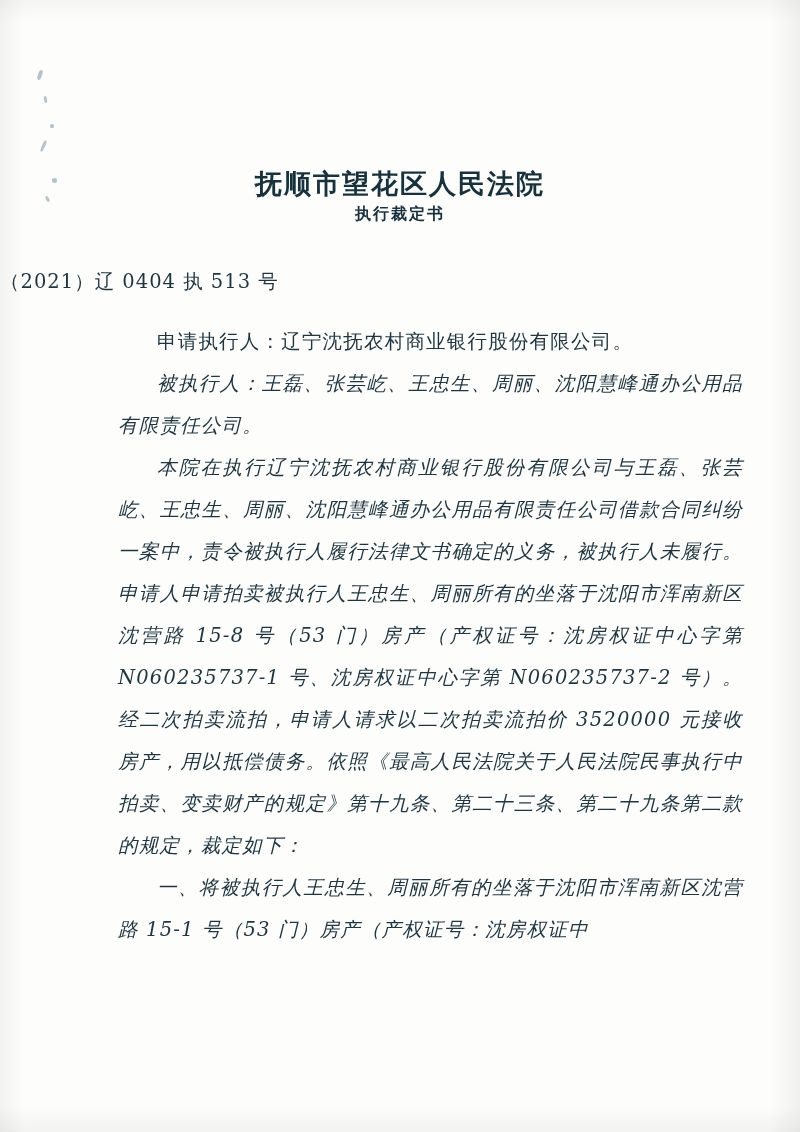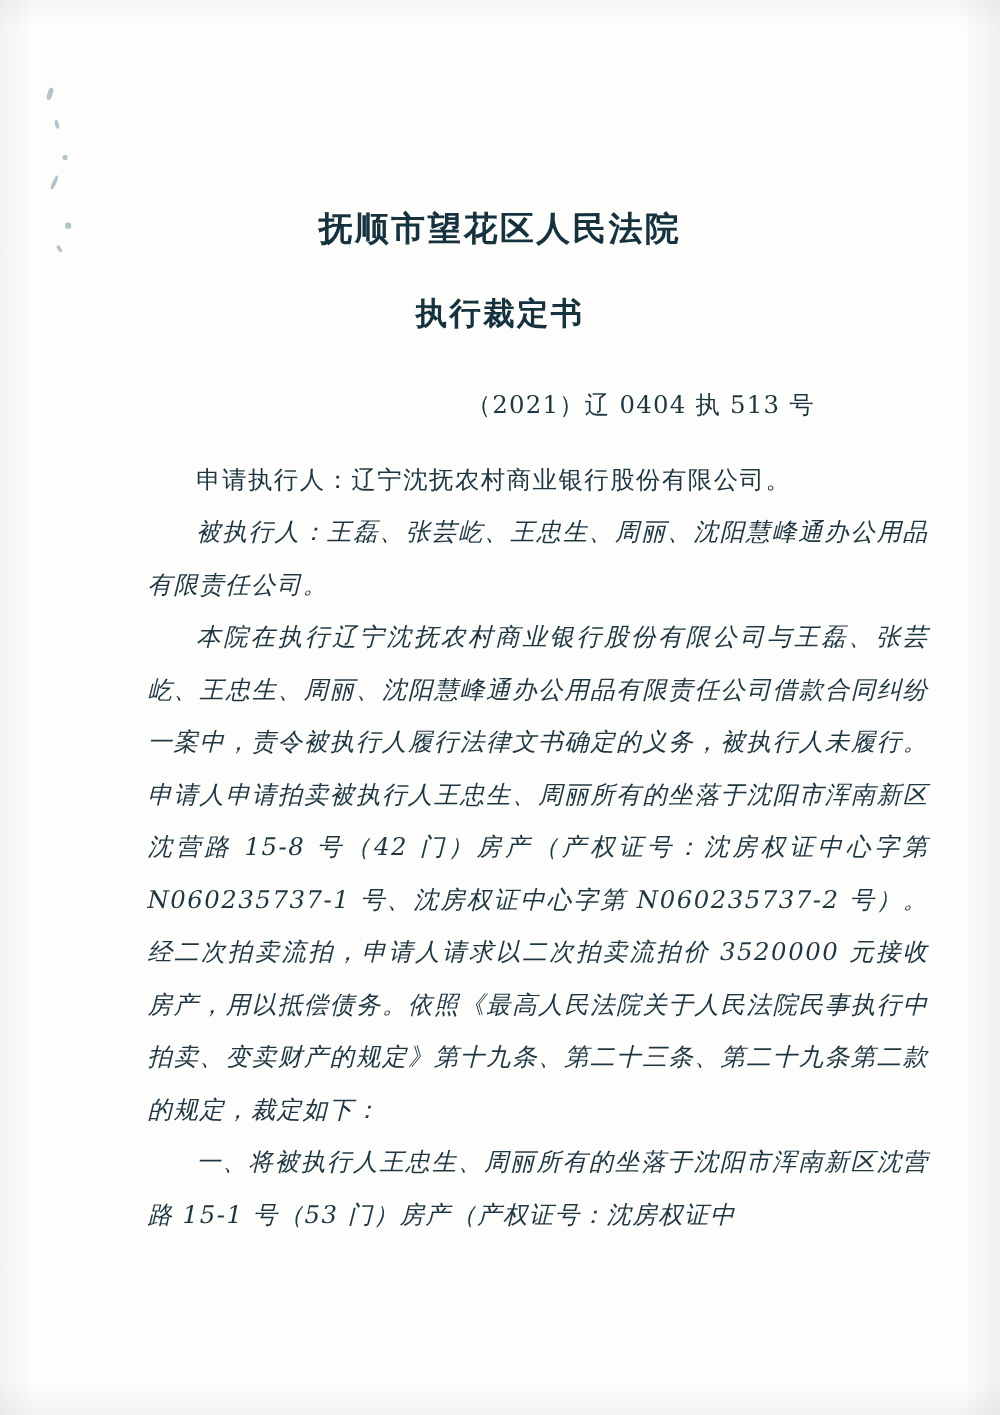--- a/index.html
+++ b/index.html
@@ -51,30 +51,29 @@
     font-family: "DejaVu Sans", "Liberation Sans", sans-serif;
     font-weight: bold;
     font-size: 27px;
     letter-spacing: 2px;
     color: #16323f;
     line-height: 1.2;
   }
   .title-sub {
     font-family: "DejaVu Sans", "Liberation Sans", sans-serif;
     font-weight: bold;
-    font-size: 25px;
+    font-size: 16px;
     letter-spacing: 2px;
     color: #16323f;
-    margin-top: 36px;
+    margin-top: 4px;
     line-height: 1.2;
   }
 
   .case-no {
     margin-top: 44px;
-    text-align: right;
     padding-right: 148px;
     font-size: 19.5px;
     letter-spacing: 1px;
     color: #1d3642;
   }
 
   .body-text {
     margin-top: 26px;
     padding-left: 118px;
     padding-right: 57px;
@@ -128,18 +127,18 @@
     <div class="title-block">
       <div class="title-main">抚顺市望花区人民法院</div>
       <div class="title-sub">执行裁定书</div>
     </div>
 
     <div class="case-no">（2021）辽 0404 执 513 号</div>
 
     <div class="body-text">
       <p class="para indent">申请执行人：辽宁沈抚农村商业银行股份有限公司。</p>
       <p class="para indent">被执行人：王磊、张芸屹、王忠生、周丽、沈阳慧峰通办公用品有限责任公司。</p>
-      <p class="para indent">本院在执行辽宁沈抚农村商业银行股份有限公司与王磊、张芸屹、王忠生、周丽、沈阳慧峰通办公用品有限责任公司借款合同纠纷一案中，责令被执行人履行法律文书确定的义务，被执行人未履行。申请人申请拍卖被执行人王忠生、周丽所有的坐落于沈阳市浑南新区沈营路 15-8 号（42 门）房产（产权证号：沈房权证中心字第 N060235737-1 号、沈房权证中心字第 N060235737-2 号）。经二次拍卖流拍，申请人请求以二次拍卖流拍价 3520000 元接收房产，用以抵偿债务。依照《最高人民法院关于人民法院民事执行中拍卖、变卖财产的规定》第十九条、第二十三条、第二十九条第二款的规定，裁定如下：</p>
+      <p class="para indent">本院在执行辽宁沈抚农村商业银行股份有限公司与王磊、张芸屹、王忠生、周丽、沈阳慧峰通办公用品有限责任公司借款合同纠纷一案中，责令被执行人履行法律文书确定的义务，被执行人未履行。申请人申请拍卖被执行人王忠生、周丽所有的坐落于沈阳市浑南新区沈营路 15-8 号（53 门）房产（产权证号：沈房权证中心字第 N060235737-1 号、沈房权证中心字第 N060235737-2 号）。经二次拍卖流拍，申请人请求以二次拍卖流拍价 3520000 元接收房产，用以抵偿债务。依照《最高人民法院关于人民法院民事执行中拍卖、变卖财产的规定》第十九条、第二十三条、第二十九条第二款的规定，裁定如下：</p>
       <p class="para indent">一、将被执行人王忠生、周丽所有的坐落于沈阳市浑南新区沈营路 15-1 号（53 门）房产（产权证号：沈房权证中</p>
     </div>
 
   </div>
 </div>
 
 </body></html>

